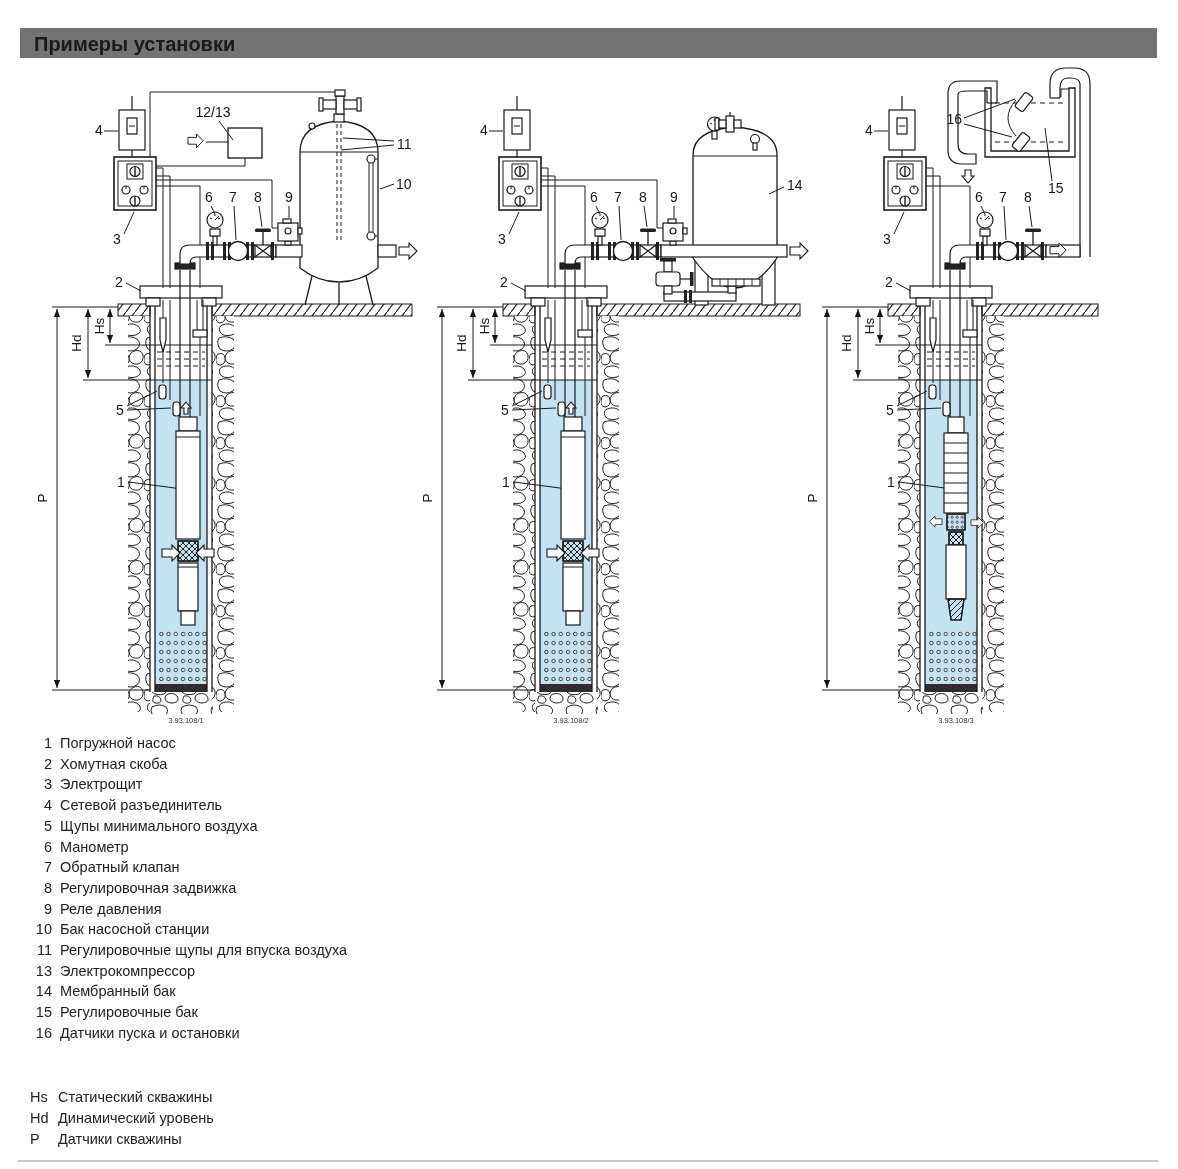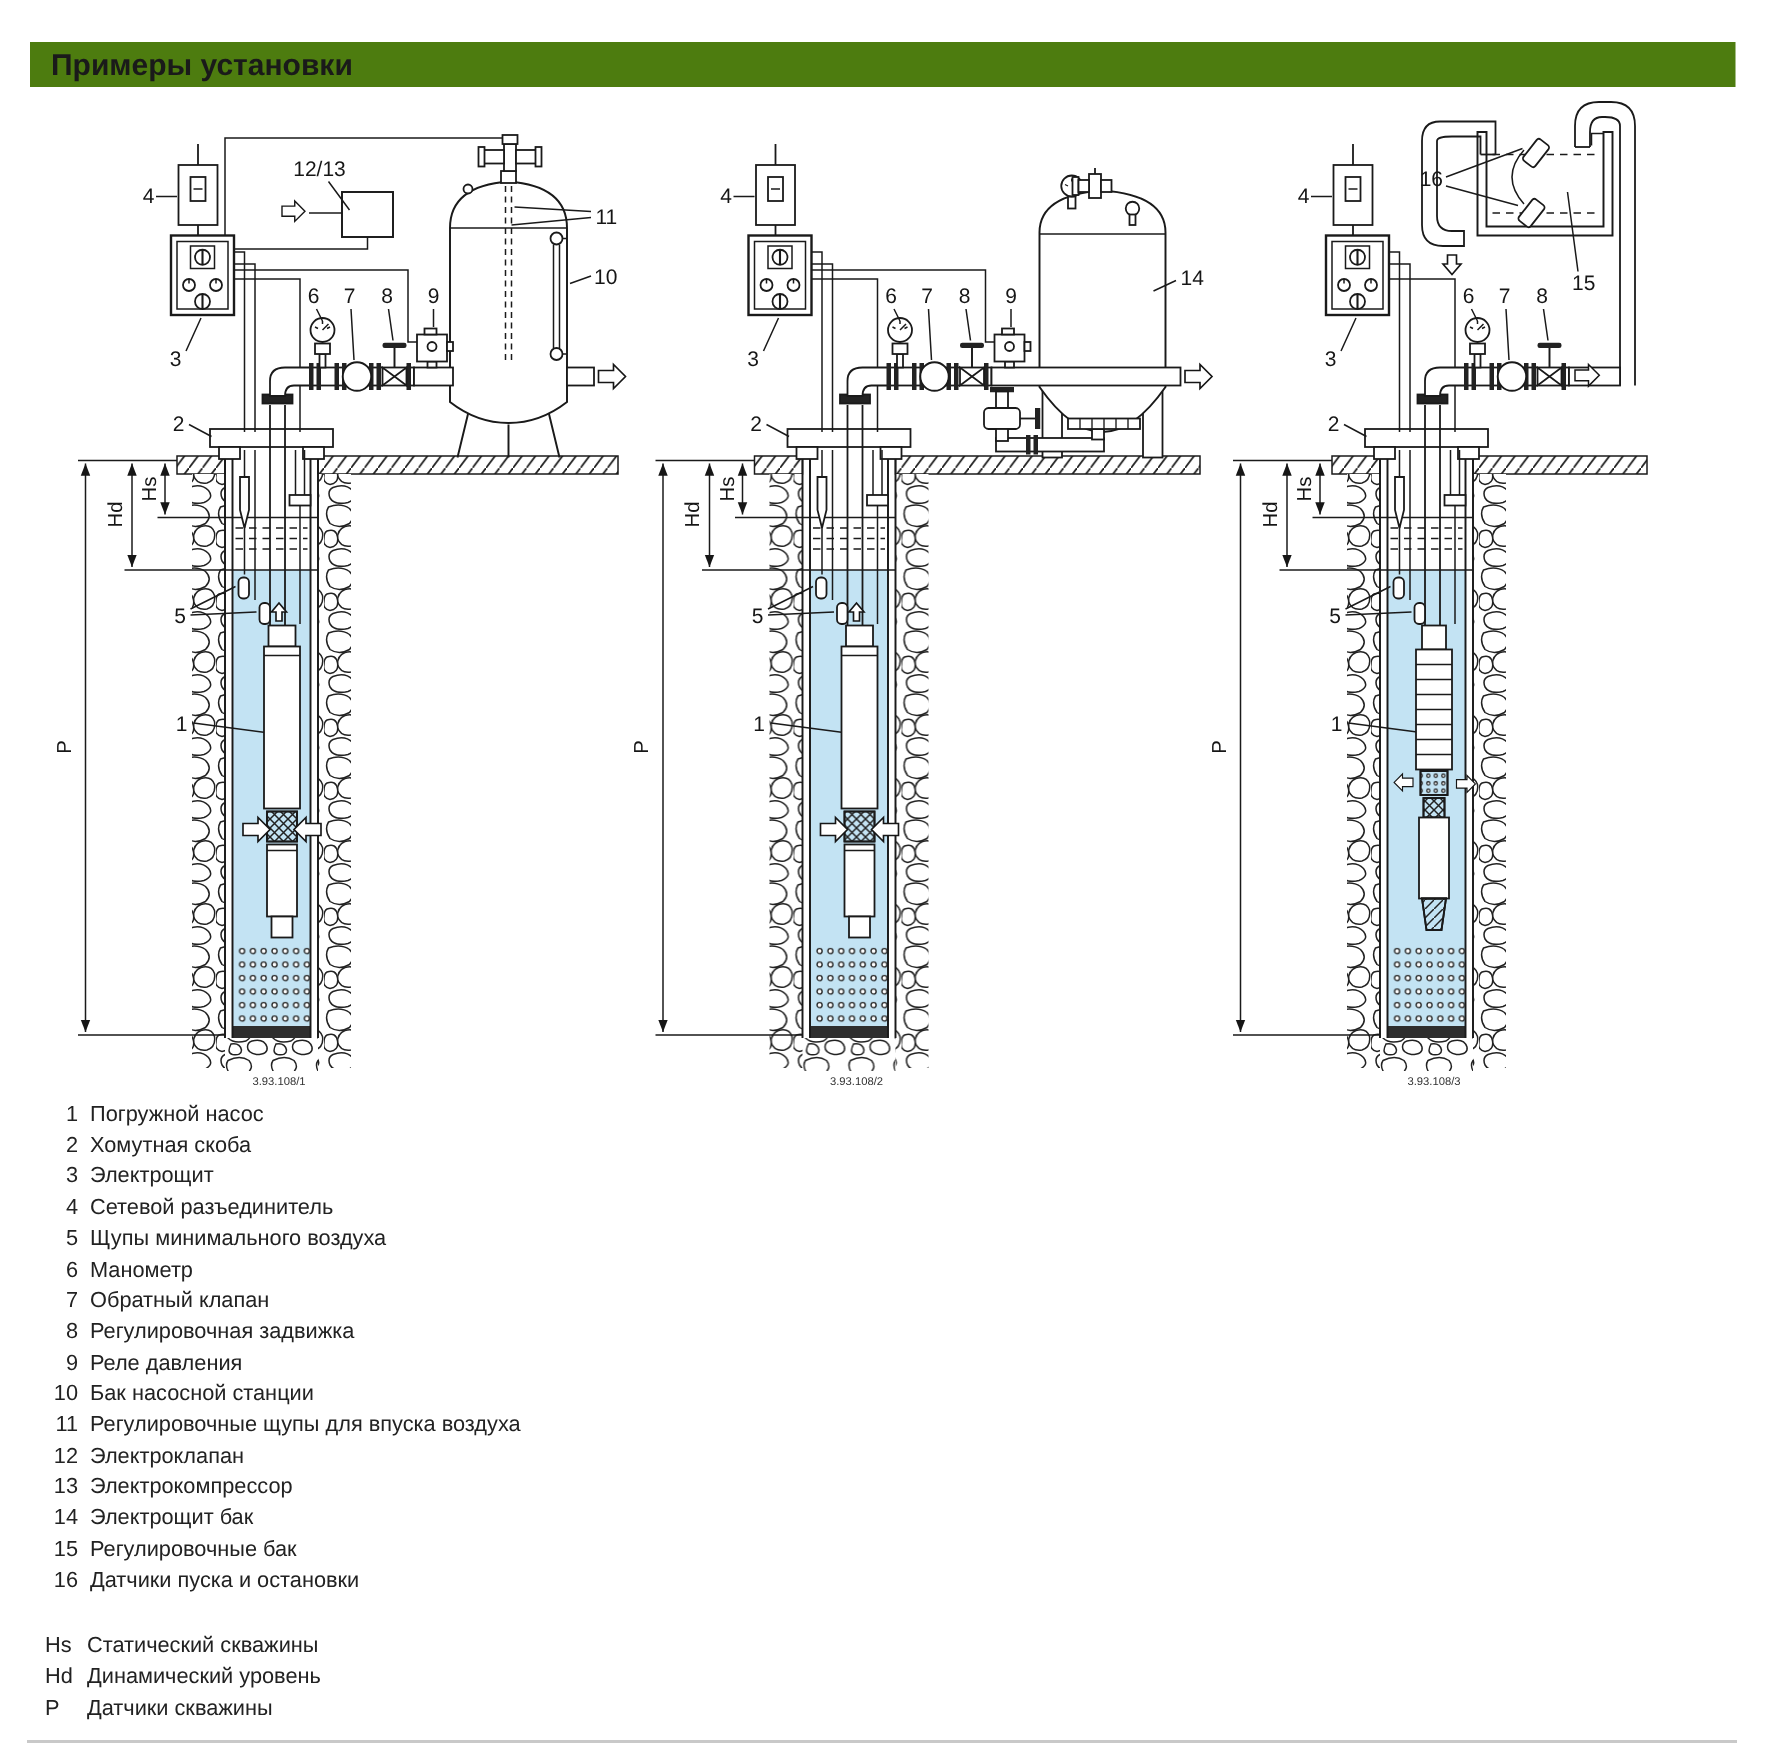--- a/index.html
+++ b/index.html
@@ -1,17 +1,17 @@
 <!DOCTYPE html>
 <html><head>
 <meta charset="utf-8">
 <style>
   html,body{margin:0;padding:0;background:#fff;width:1178px;height:1169px;position:relative;
     font-family:"Liberation Sans",sans-serif;color:#1c1c1c;}
-  .titlebar{position:absolute;left:20px;top:28px;width:1137px;height:30px;background:#4d7c0f;}
+  .titlebar{position:absolute;left:20px;top:28px;width:1137px;height:30px;background:#737373;}
   .titlebar h1{margin:0;padding:2px 0 0 14px;font-size:20px;line-height:28px;font-weight:700;color:#1a1a1a;}
   .diagram-svg{position:absolute;left:0;top:0;width:1178px;height:730px;}
   svg text{stroke:none;fill:#161616;font-family:"Liberation Sans",sans-serif;font-size:14px;}
   svg text.cap{font-size:7.5px;fill:#333;}
   svg text.dim{font-size:13.5px;}
   .legend{position:absolute;left:30px;top:733px;font-size:14.5px;line-height:20.7px;color:#222;}
   .lrow{display:flex;}
   .lnum{width:22px;text-align:right;margin-right:8px;flex:none;}
   .levels{position:absolute;left:30px;top:1087px;font-size:14.5px;line-height:21px;color:#222;}
   .lkey{width:24px;margin-right:4px;flex:none;}
@@ -435,30 +435,26 @@
     </div>
   <div class="lrow">
       <span class="lnum">10</span>
       <span>Бак насосной станции</span>
     </div>
   <div class="lrow">
       <span class="lnum">11</span>
       <span>Регулировочные щупы для впуска воздуха</span>
     </div>
   <div class="lrow">
-      <span class="lnum">12</span>
-      <span>Электроклапан</span>
-    </div>
-  <div class="lrow">
       <span class="lnum">13</span>
       <span>Электрокомпрессор</span>
     </div>
   <div class="lrow">
       <span class="lnum">14</span>
-      <span>Электрощит бак</span>
+      <span>Мембранный бак</span>
     </div>
   <div class="lrow">
       <span class="lnum">15</span>
       <span>Регулировочные бак</span>
     </div>
   <div class="lrow">
       <span class="lnum">16</span>
       <span>Датчики пуска и остановки</span>
     </div>
 </div>

